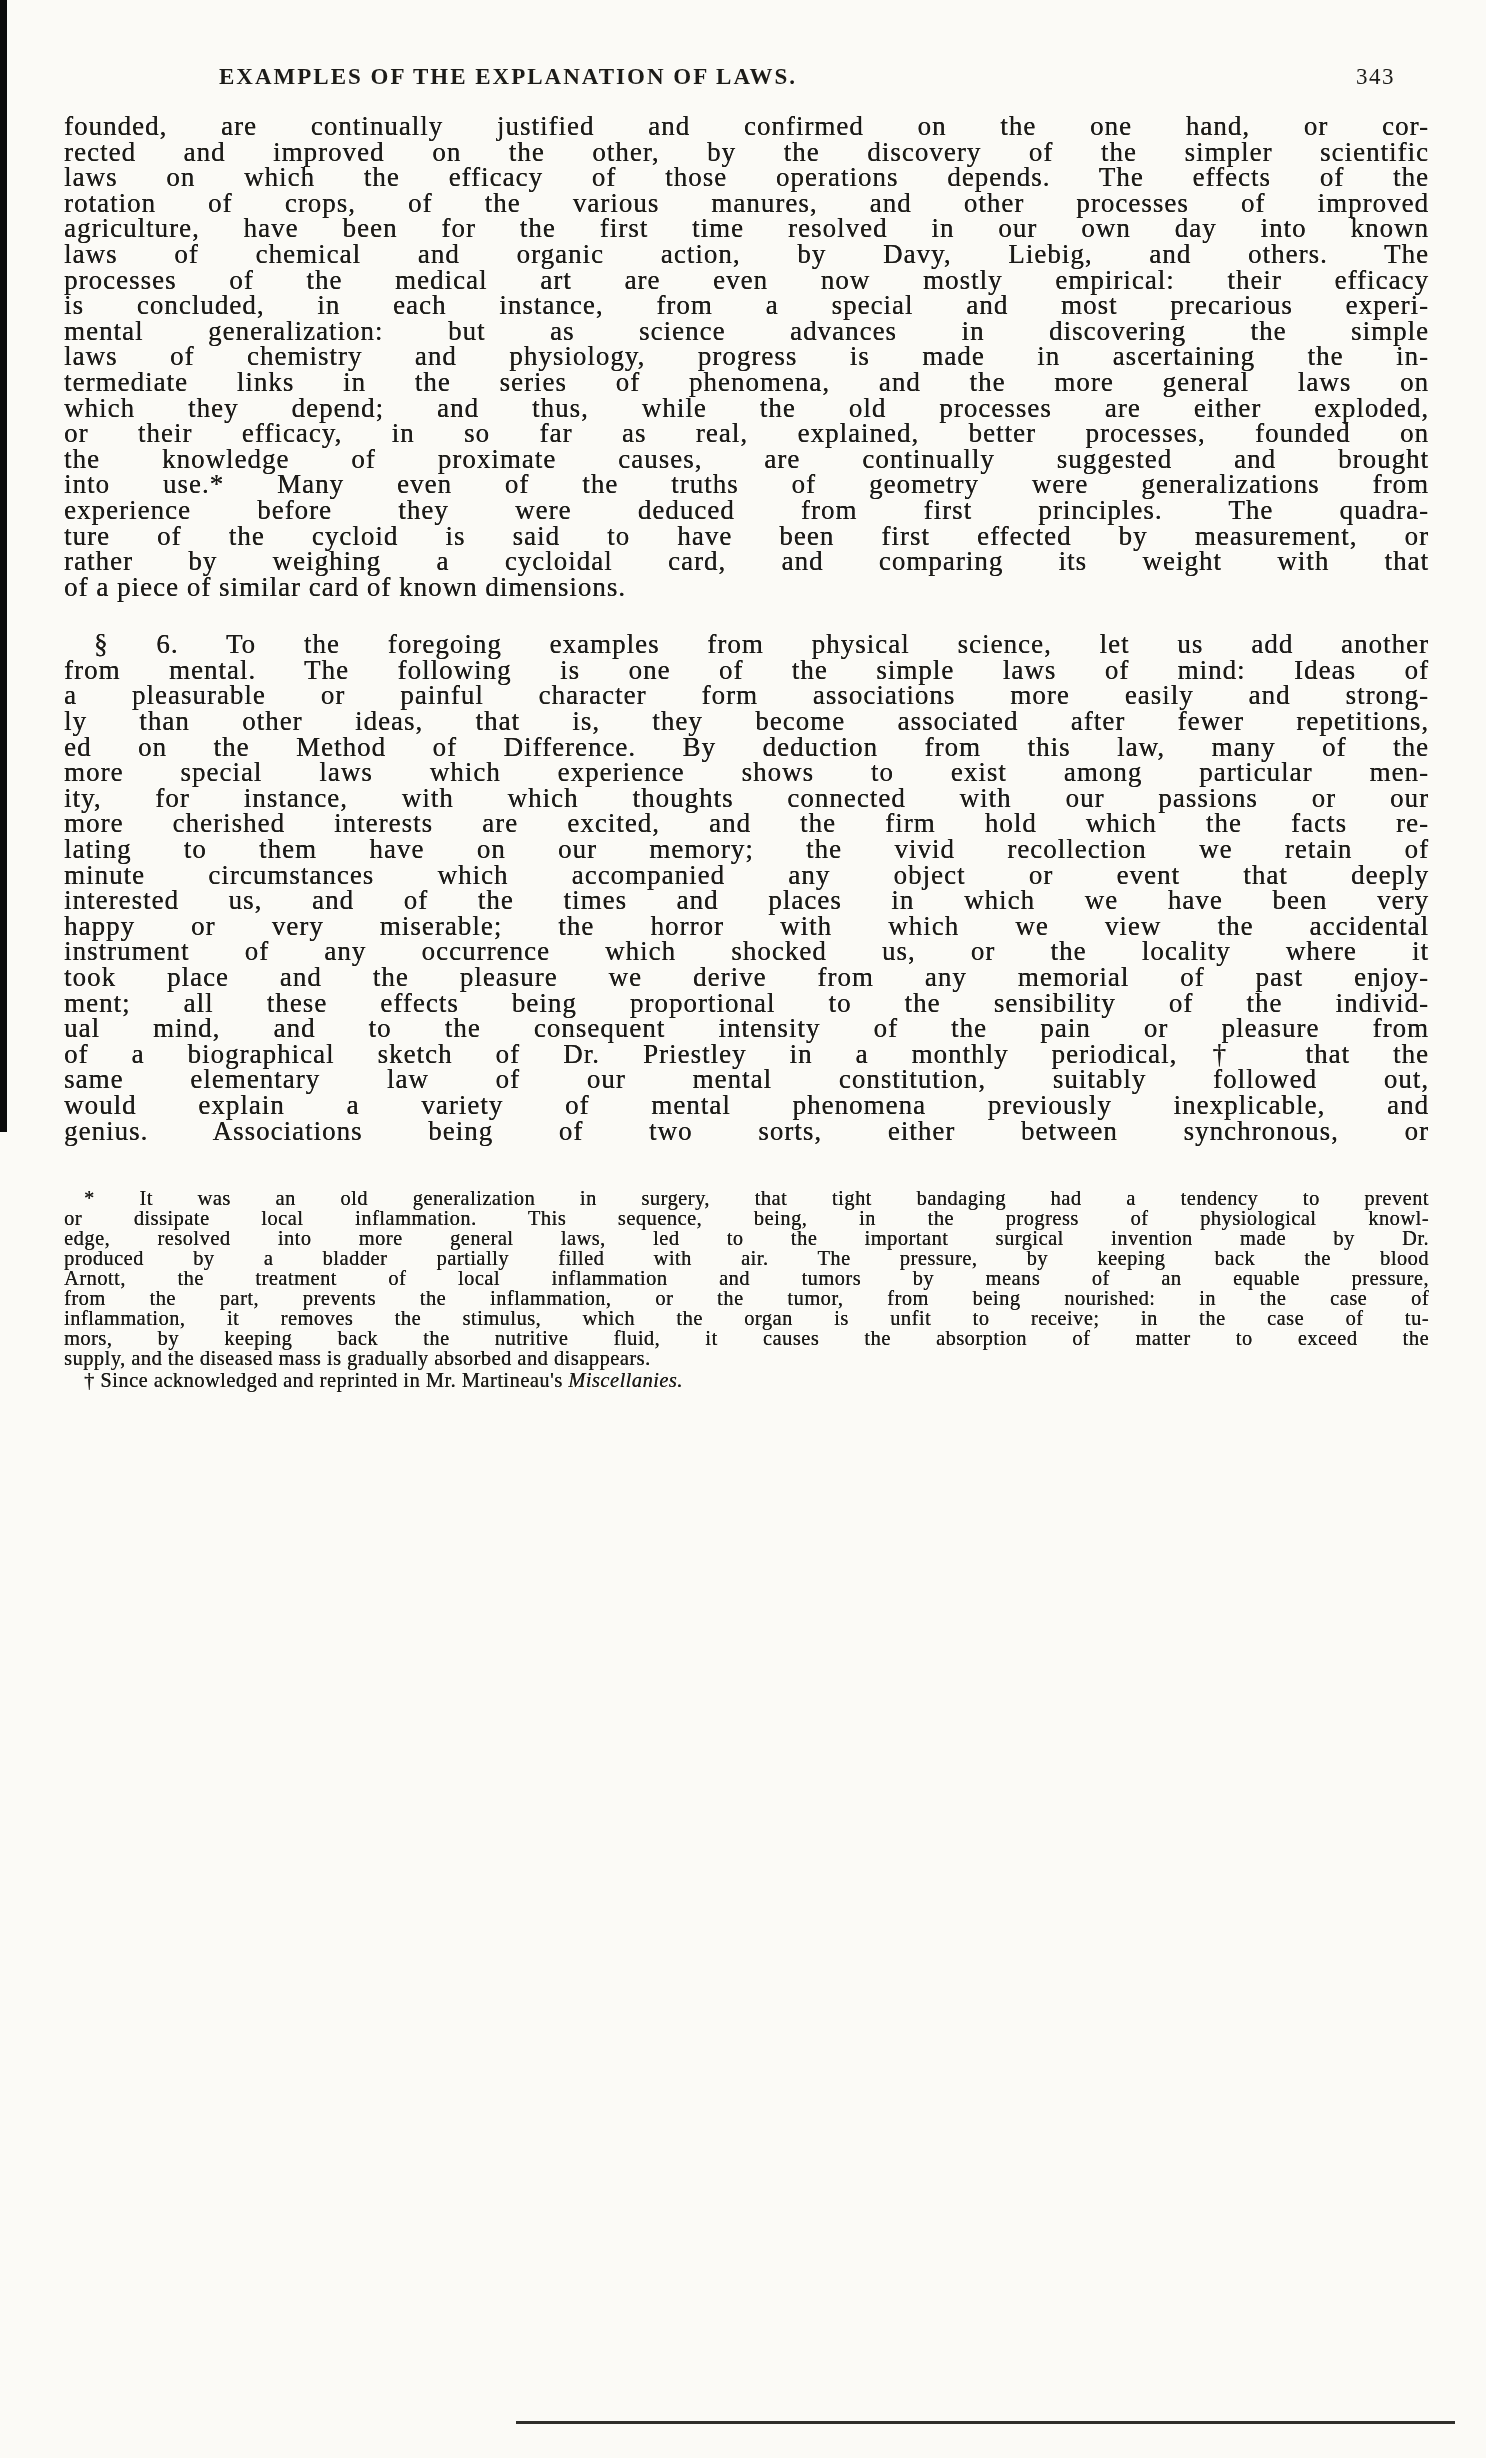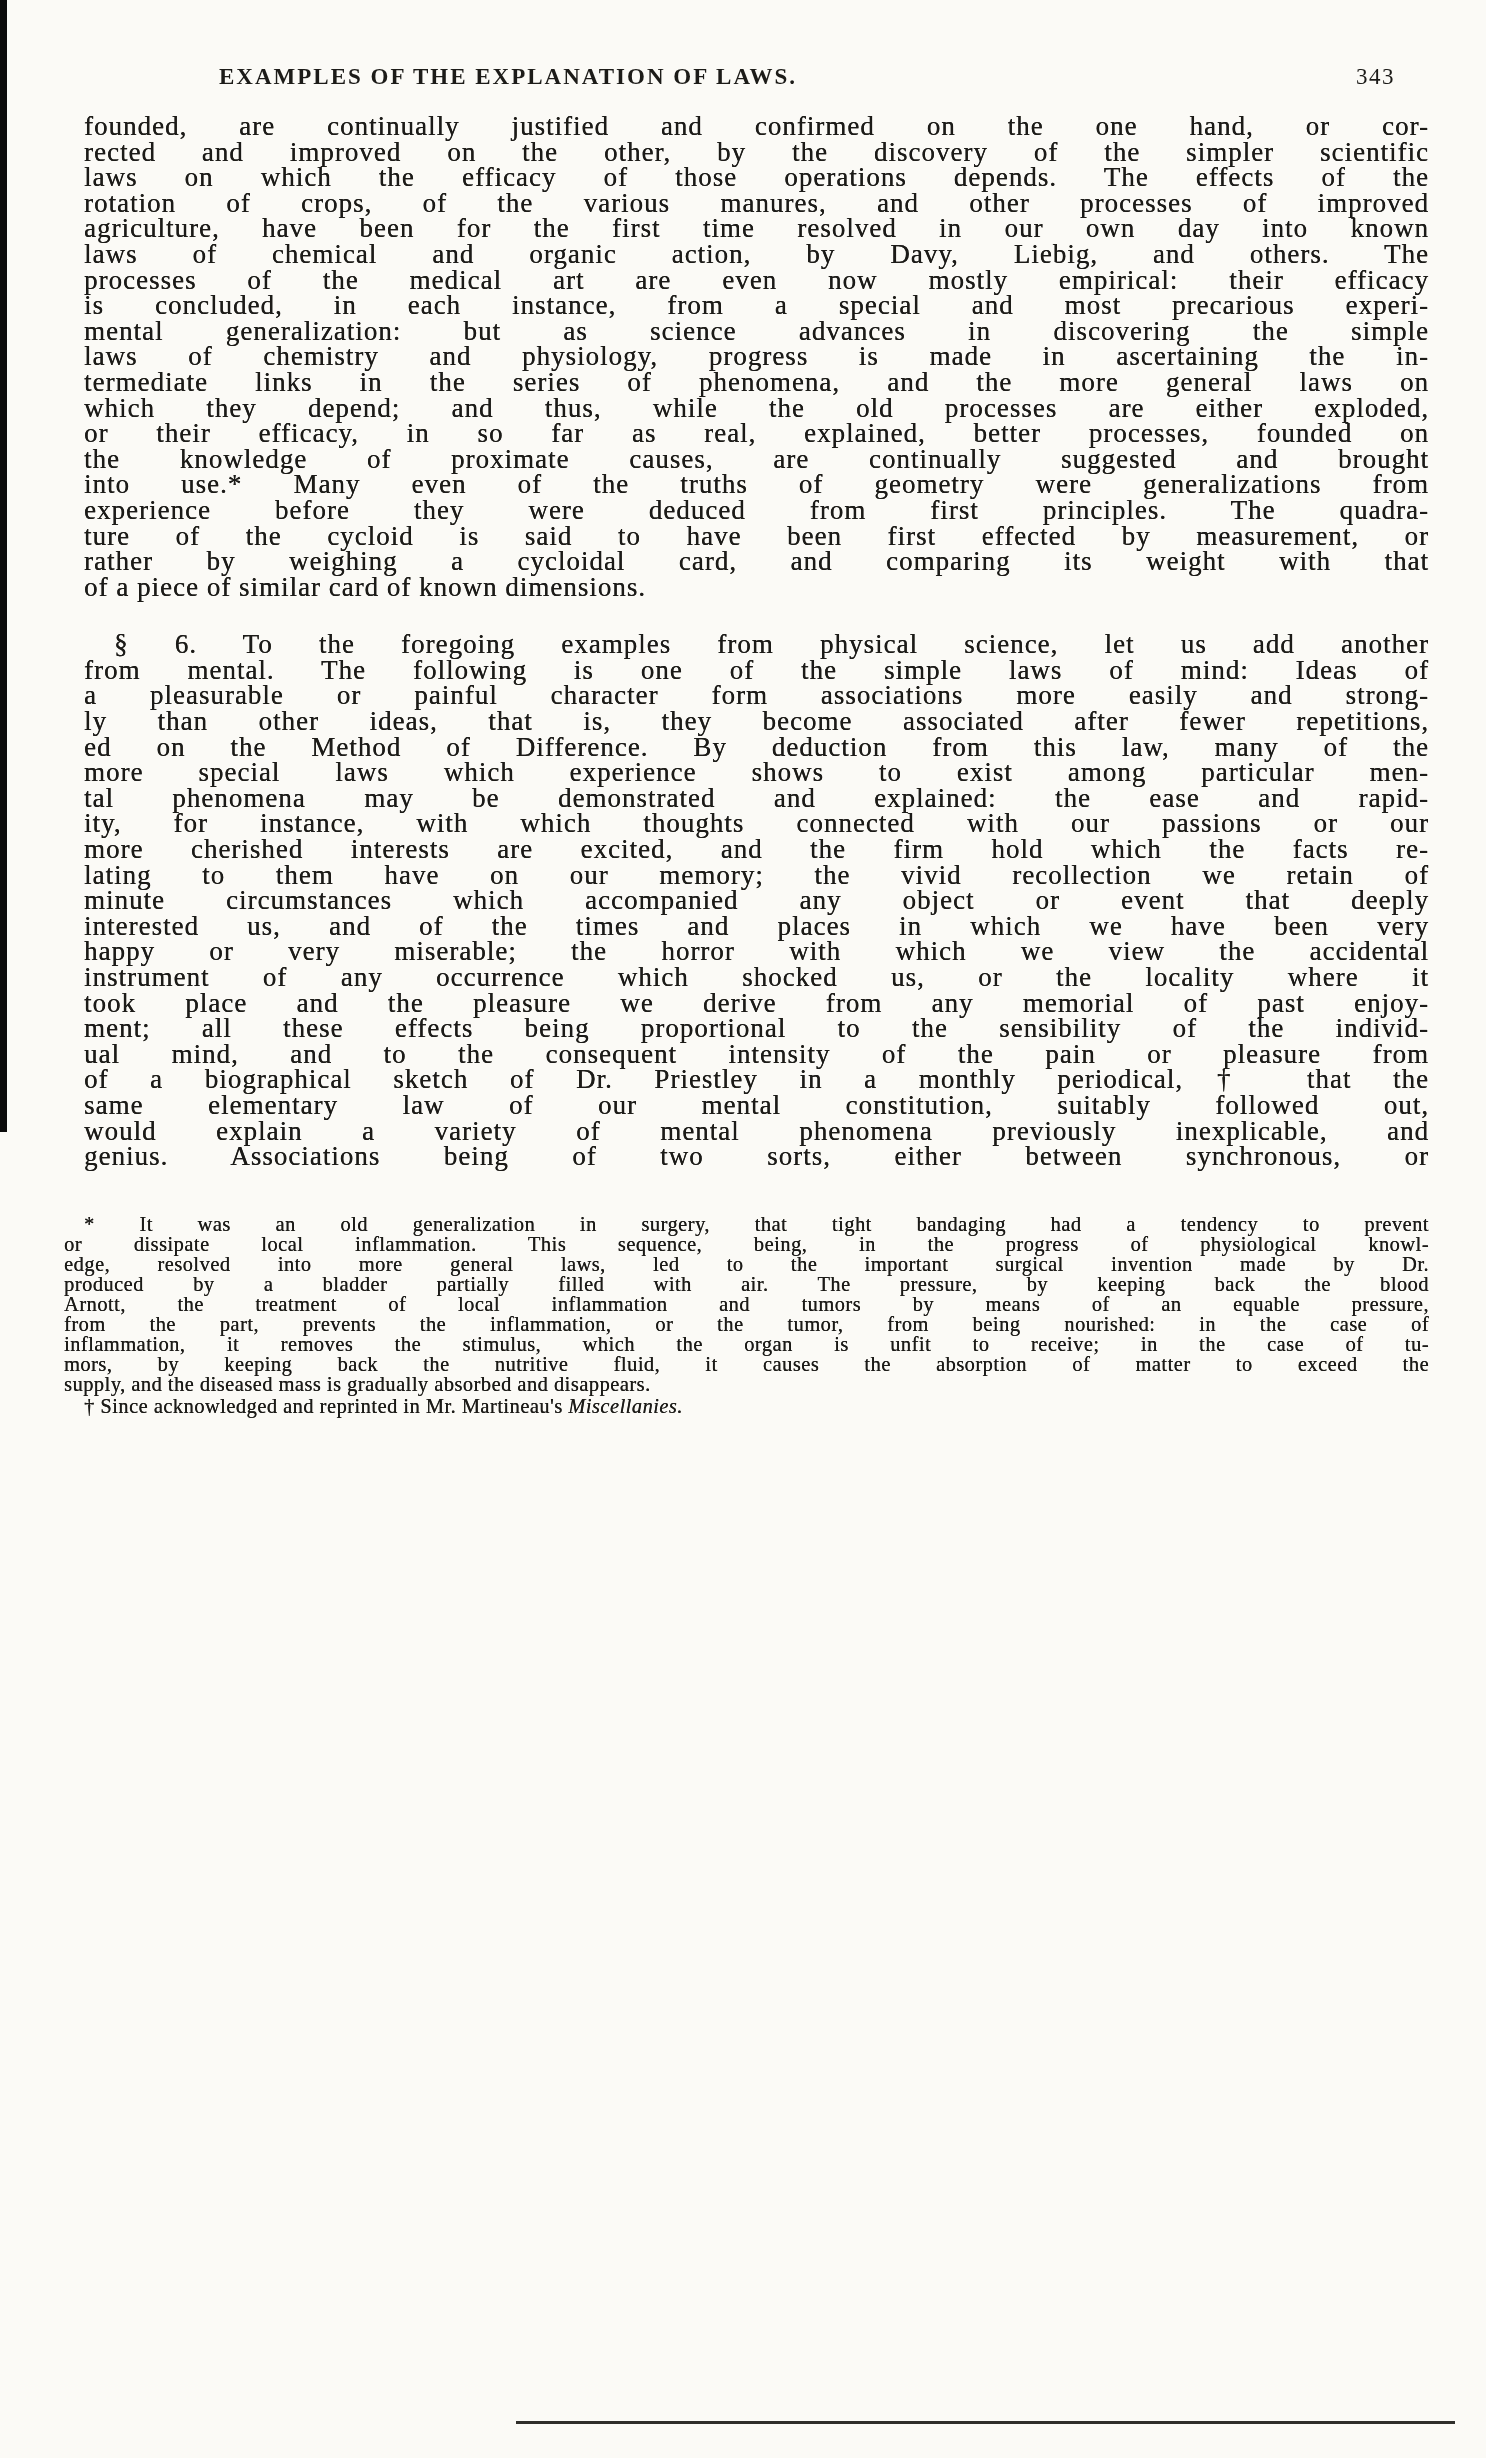--- a/index.html
+++ b/index.html
@@ -26,21 +26,21 @@
   .header-row { position: relative; height: 30px; }
   .running-title {
     position: absolute; left: 155px; top: 0;
     font-size: 23px; font-weight: bold;
     letter-spacing: 2px; white-space: nowrap;
   }
   .page-num {
     position: absolute; right: 34px; top: 0;
     font-size: 23px; letter-spacing: 1.5px;
   }
-  .body-text { margin-top: 20px; margin-left: 20px; }
+  .body-text { margin-top: 20px; }
   .para {
     font-size: 27px;
     line-height: 25.6px;
     letter-spacing: 1px;
     text-shadow: 0.2px 0 0 currentColor;
   }
   .para + .para { margin-top: 32px; }
   .tline { text-align: justify; text-align-last: justify; }
   .para .tline:last-child { text-align-last: left; }
   .para.justify-last .tline:last-child { text-align-last: justify; }
@@ -97,21 +97,20 @@
         <div class="tline">rather by weighing a cycloidal card, and comparing its weight with that</div>
         <div class="tline">of a piece of similar card of known dimensions.</div>
       </div>
     <div class="para indent-first justify-last">
         <div class="tline">§ 6. To the foregoing examples from physical science, let us add another</div>
         <div class="tline">from mental.  The following is one of the simple laws of mind: Ideas of</div>
         <div class="tline">a pleasurable or painful character form associations more easily and strong-</div>
         <div class="tline">ly than other ideas, that is, they become associated after fewer repetitions,</div>
         <div class="tline">ed on the Method of Difference.  By deduction from this law, many of the</div>
         <div class="tline">more special laws which experience shows to exist among particular men-</div>
-        <div class="tline">tal phenomena may be demonstrated and explained: the ease and rapid-</div>
         <div class="tline">ity, for instance, with which thoughts connected with our passions or our</div>
         <div class="tline">more cherished interests are excited, and the firm hold which the facts re-</div>
         <div class="tline">lating to them have on our memory; the vivid recollection we retain of</div>
         <div class="tline">minute circumstances which accompanied any object or event that deeply</div>
         <div class="tline">interested us, and of the times and places in which we have been very</div>
         <div class="tline">happy or very miserable; the horror with which we view the accidental</div>
         <div class="tline">instrument of any occurrence which shocked us, or the locality where it</div>
         <div class="tline">took place and the pleasure we derive from any memorial of past enjoy-</div>
         <div class="tline">ment; all these effects being proportional to the sensibility of the individ-</div>
         <div class="tline">ual mind, and to the consequent intensity of the pain or pleasure from</div>

